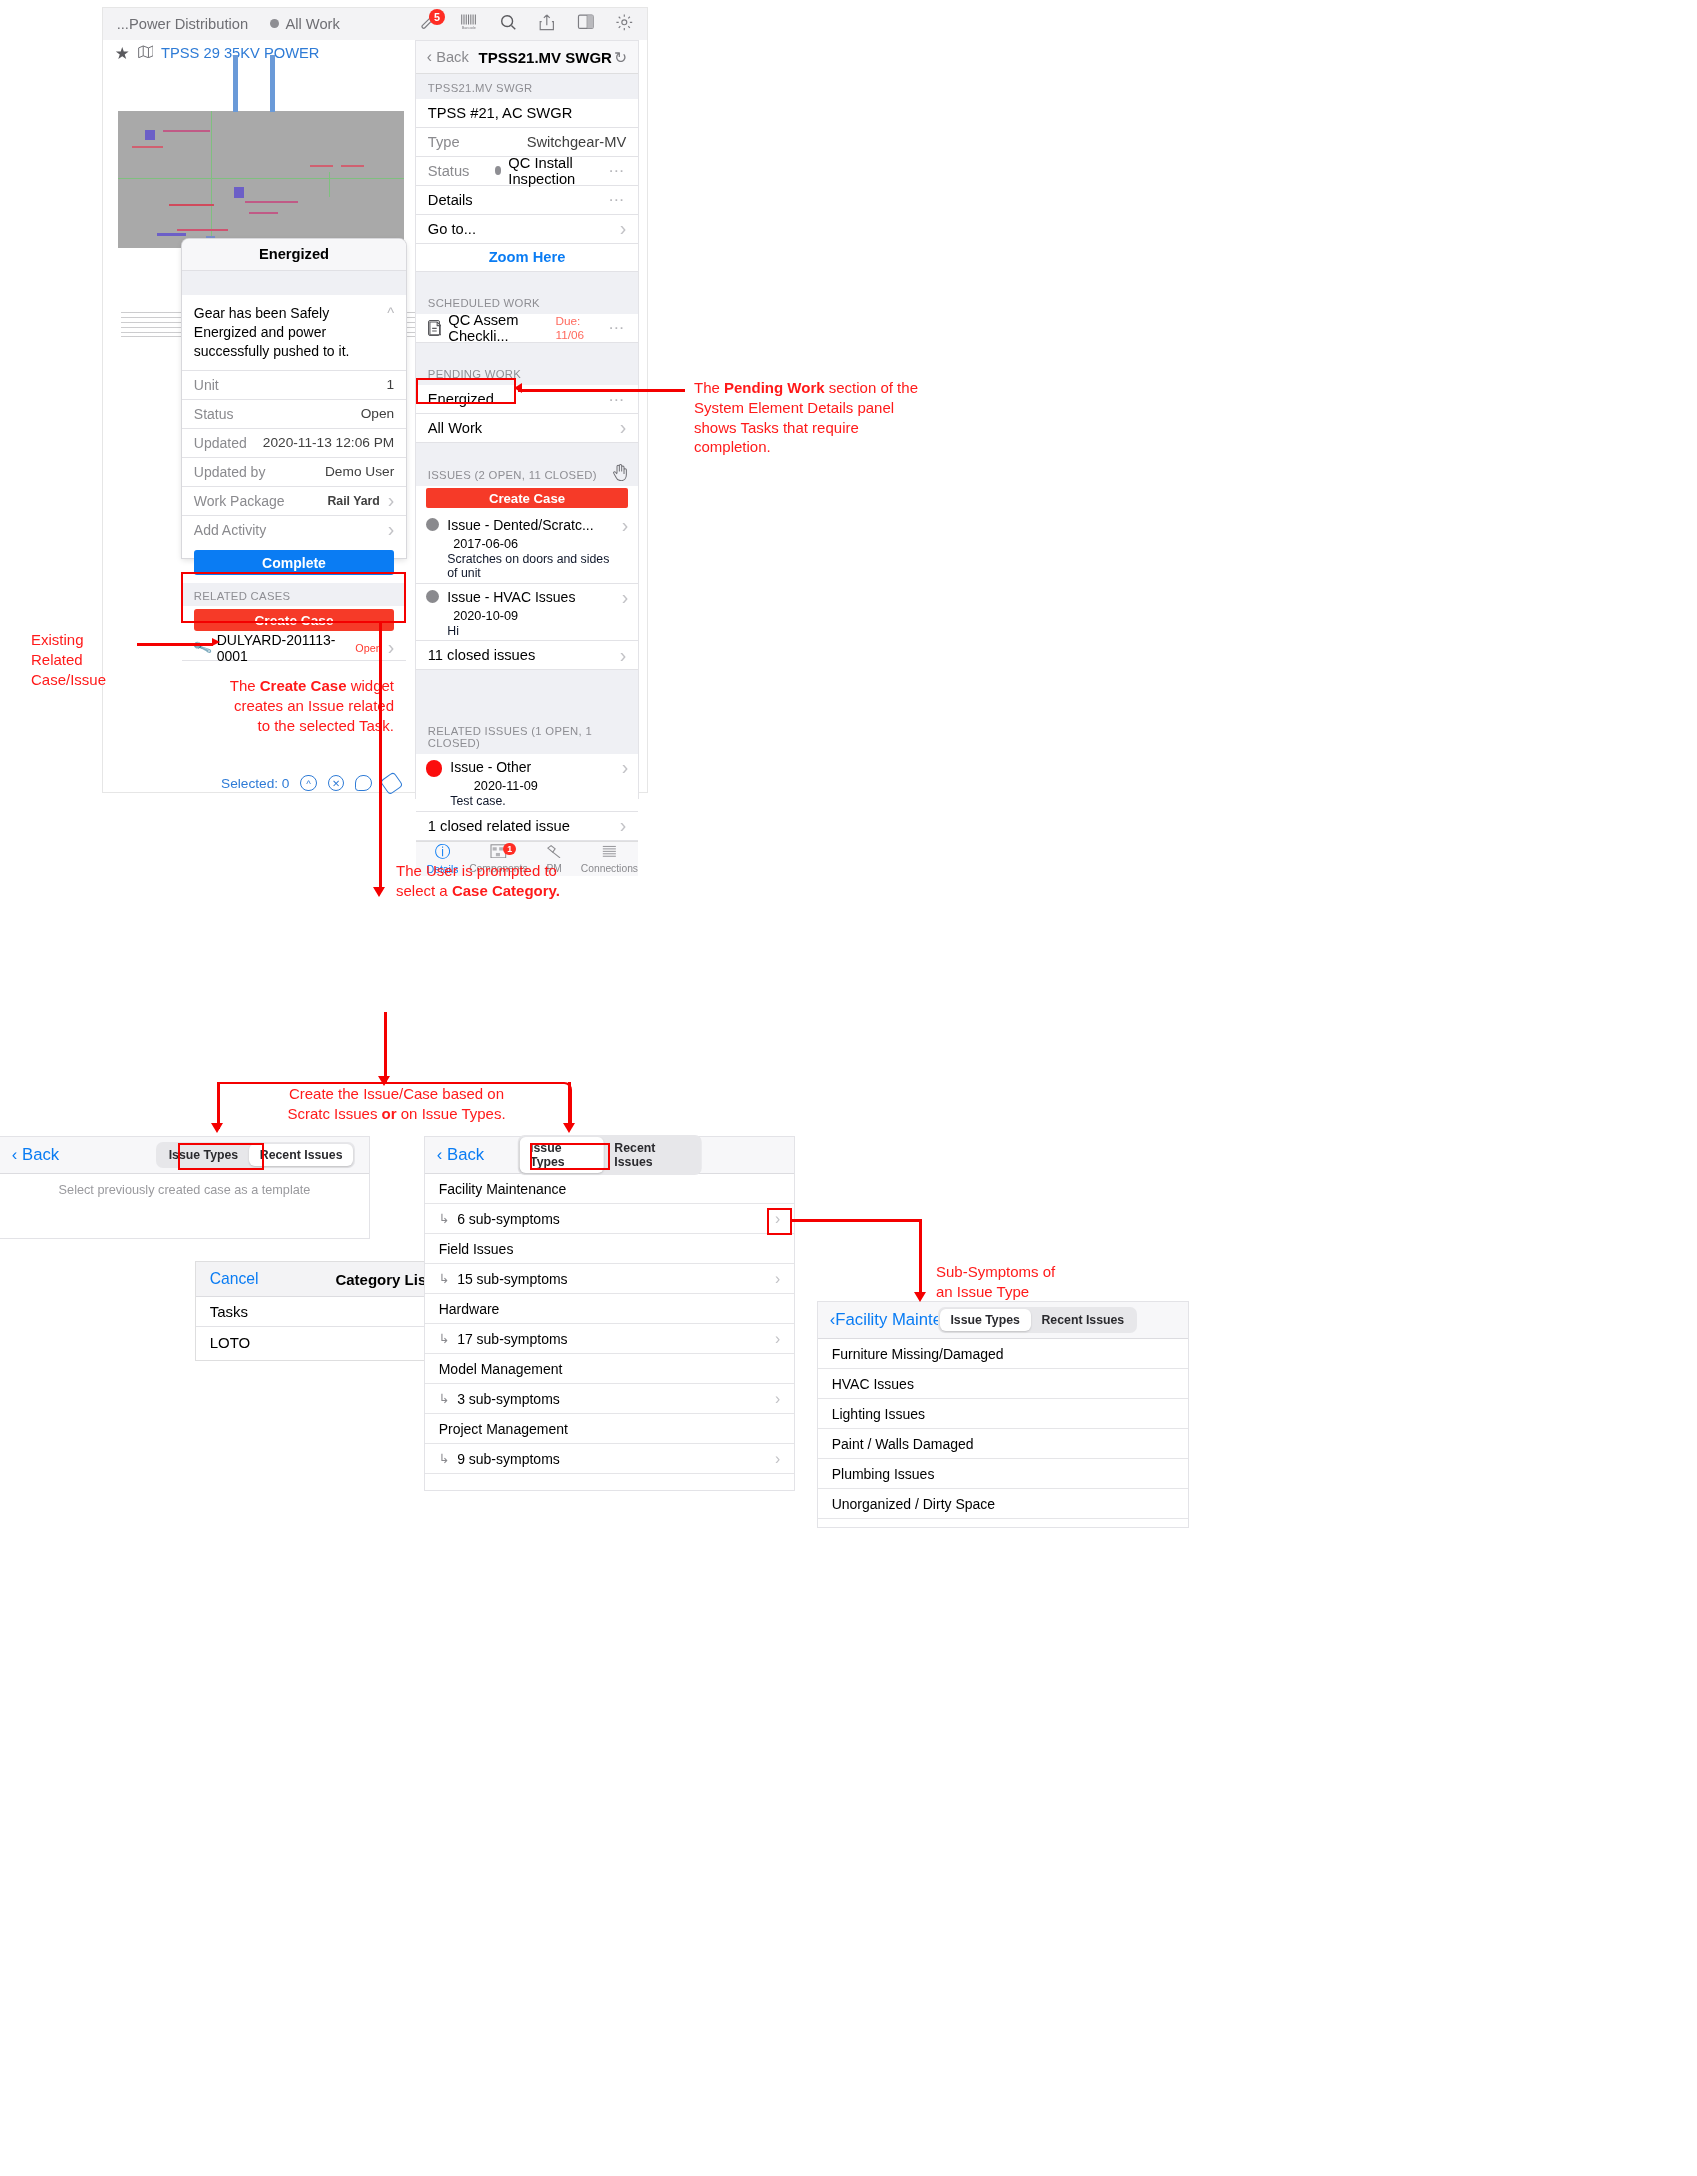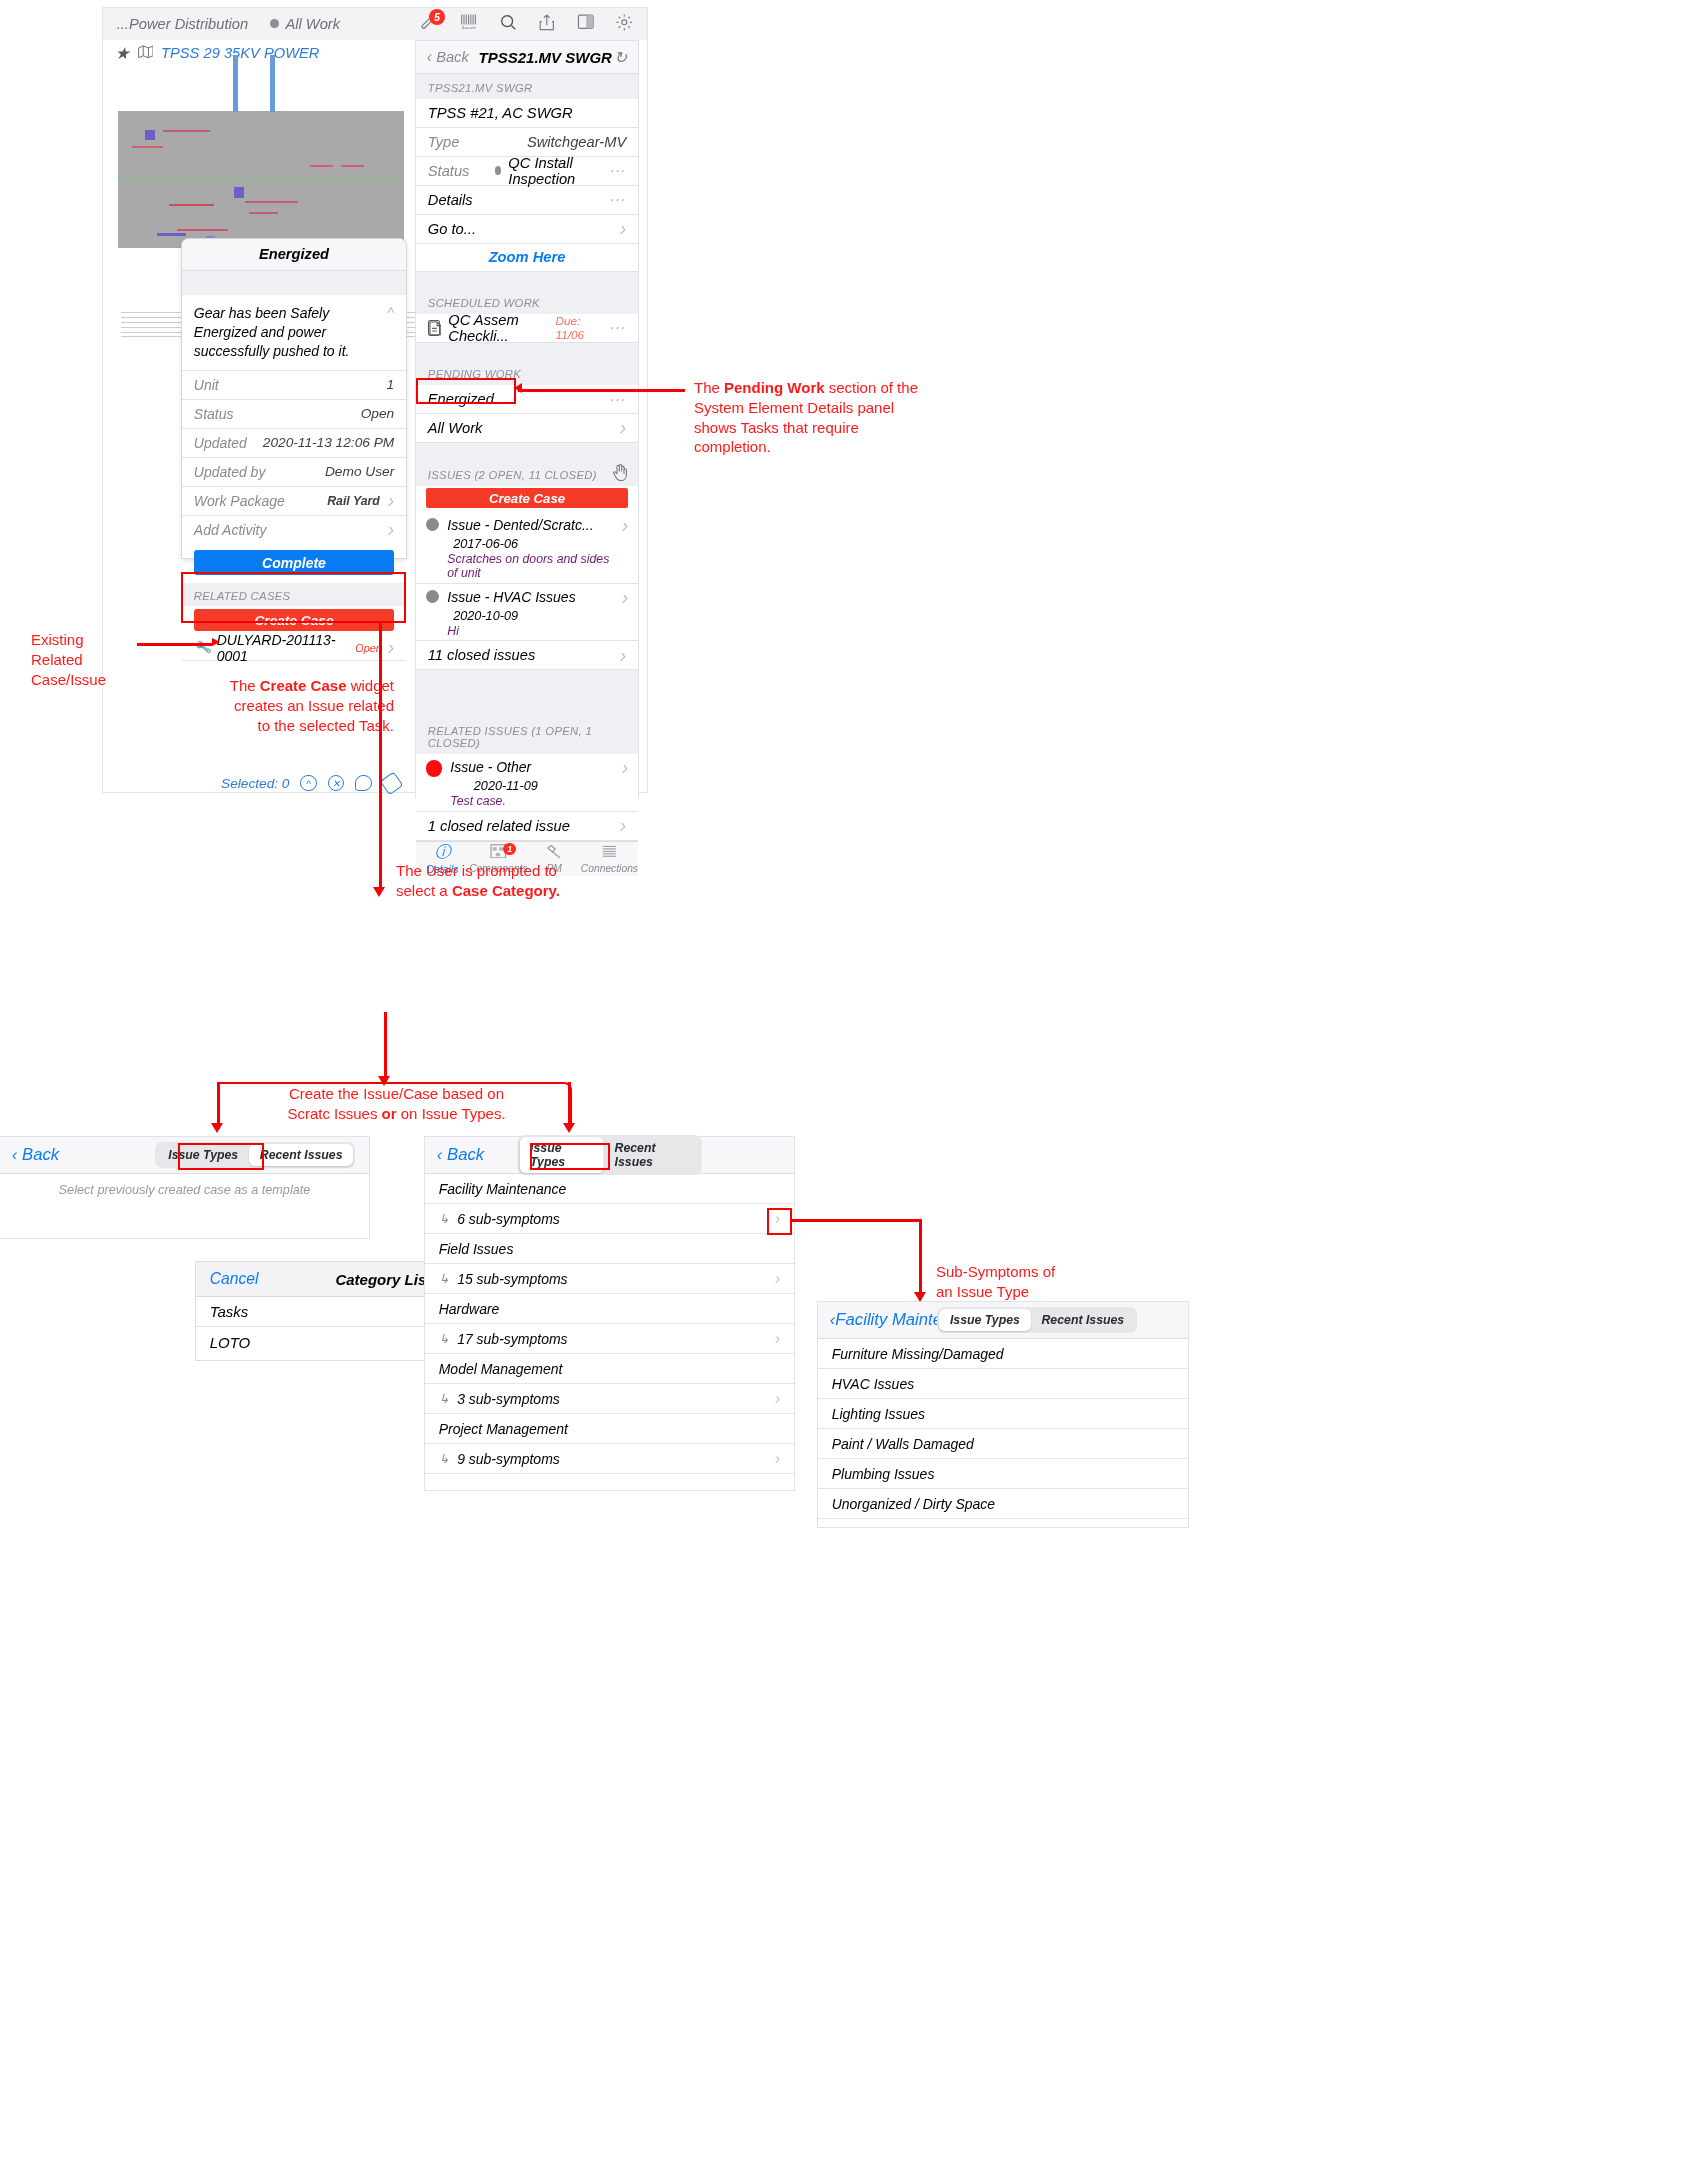--- a/index.html
+++ b/index.html
@@ -5,21 +5,21 @@
   * { box-sizing: border-box; }
   html, body { margin:0; padding:0; }
   body {
     width:1698px; height:2177px;
     background:#ffffff;
     font-family:"Liberation Sans", sans-serif;
     position:relative;
     overflow:hidden;
     -webkit-font-smoothing:antialiased;
   }
-  .abs { position:absolute;font-style:italic; }
+  .abs { position:absolute; }
 
   
   .panel { background:#ffffff; }
   .grp-hdr {
     background:#eff0f4; color:#8e8e93; font-size:13.7px;
     letter-spacing:0.3px; padding:9.8px 11.8px 6.9px 11.8px;
   }
   .row {
     background:#fff; border-bottom:1px solid #e2e2e6;
     display:flex; align-items:center; padding:0 11.8px;
@@ -109,21 +109,21 @@
   .statusdot { width:8.8px;height:8.8px;border-radius:50%;background:#8e8e93;display:inline-block;}
   .docicon { width:12.7px;height:15.7px;border:1.3px solid #5a5a5e; border-radius:2px;
              display:inline-block; position:relative; }
   .duetxt { color:#ff6a5e; font-size:11.8px; margin-left:auto; }
   .issue-row { display:flex; align-items:flex-start; padding:3.9px 9.8px 2.9px 9.8px;
       border-bottom:1px solid #e2e2e6; background:#fff; }
   .issue-row .bullet { width:13.7px;height:13.7px;border-radius:50%;background:#8a8a8e;
       margin-top:2px; flex:0 0 auto;}
   .issue-row .mid { margin-left:7.8px; flex:1 1 auto; }
   .issue-row .t1 { font-size:14px; }
-  .issue-row .t2 { font-size:12.3px; color:#701a75; }
+  .issue-row .t2 { font-size:12.3px; color:#0f172a; }
   .issue-row .date { font-size:12.7px; margin-left:5.9px; white-space:nowrap; }
   .tabbar { height:35px; background:#f7f7f9; border-top:1px solid #dededf;
       display:flex; align-items:center; }
   .tabbar .tab { flex:1; text-align:center; font-size:10.3px; color:#8a8a8e; position:relative;}
   .tabbar .tab.active { color:#0a7cf3; }
   .tabbar .tab .ic { display:block; font-size:15.7px; margin-bottom:1px; }
   .tabbadge { position:absolute; top:-1px; left:calc(50% + 4.9px); background:#ff2d24;
       color:#fff; border-radius:50%; width:12.7px;height:12.7px; font-size:8.8px;
       display:flex;align-items:center;justify-content:center; font-weight:bold;}
 

